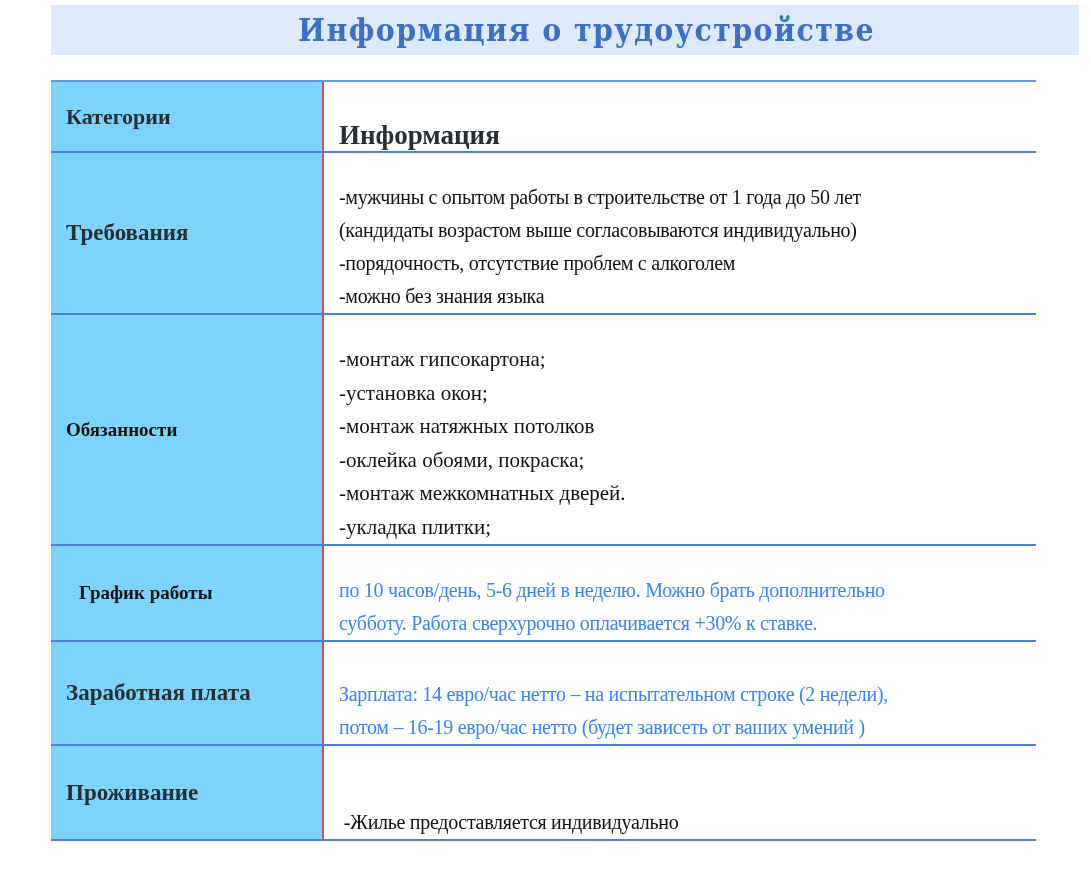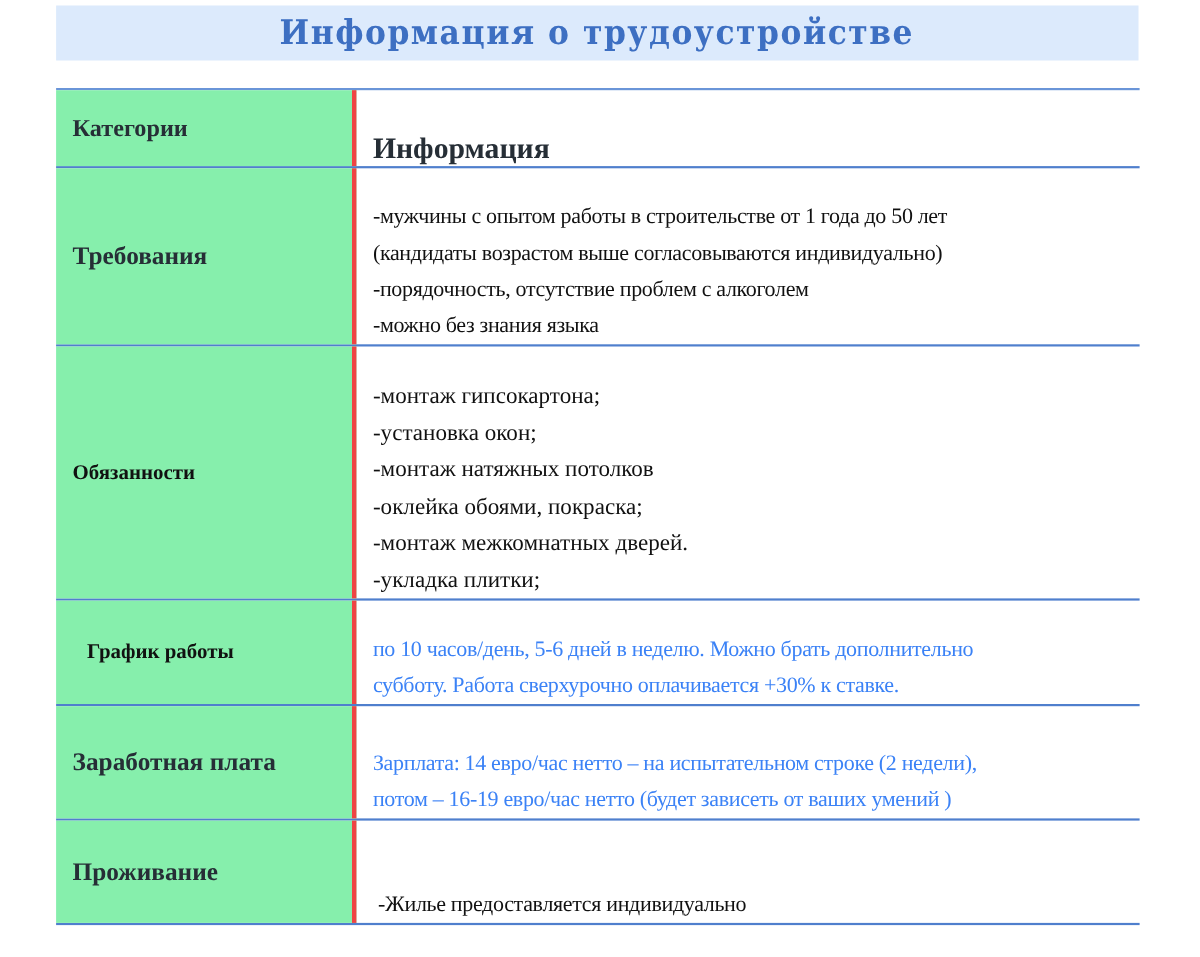--- a/index.html
+++ b/index.html
@@ -1,35 +1,35 @@
 <!DOCTYPE html>
 <html><head>
   <meta charset="utf-8">
   <style>
     html, body { margin: 0; padding: 0; background: #ffffff; }
     body { width: 1091px; height: 870px; position: relative; overflow: hidden; }
     .title-bar {
       position: absolute; left: 51px; top: 5px; width: 984px; height: 50px;
       background: #dceafc;
-      display: flex; align-items: center; justify-content: center;
+      display: flex; align-items: center; justify-content: center; padding-left: 44px;
     }
     .title-text {
       font-family: "DejaVu Serif", serif; font-weight: bold; font-size: 31px;
       color: #3d6fc2; letter-spacing: 1.5px;
       transform: scaleX(0.92);
     }
     .table {
       position: absolute; left: 51px; top: 80px; width: 985px;
       border-top: 2px solid #6a95d8;
     }
     .row {
       display: flex; border-bottom: 2px solid #4f7fcd;
     }
     .cat {
-      width: 273px; background: #86efac; border-right: 4px solid #ef4444;
+      width: 273px; background: #7dd3fc; border-right: 2px solid #ef4444;
       display: flex; align-items: center; box-sizing: border-box;
       padding-left: 15px;
       font-family: "Liberation Serif", serif; font-weight: bold; color: #262e36;
     }
     .info {
       flex: 1; padding-left: 15px; display: flex; flex-direction: column;
       justify-content: flex-end;
       font-family: "Liberation Serif", serif; color: #111;
     }
     .hdr-cat { font-size: 22px; }

